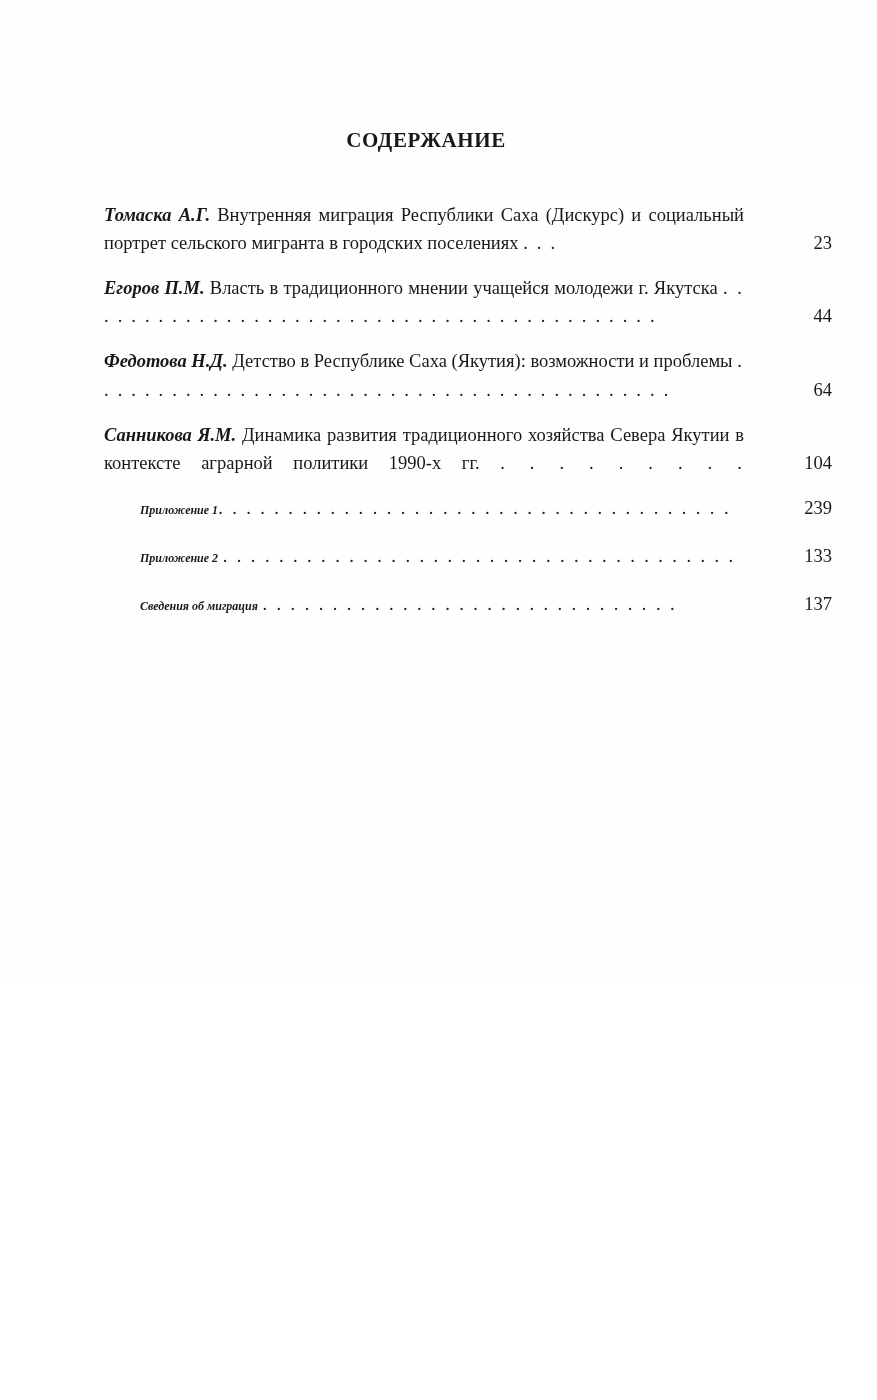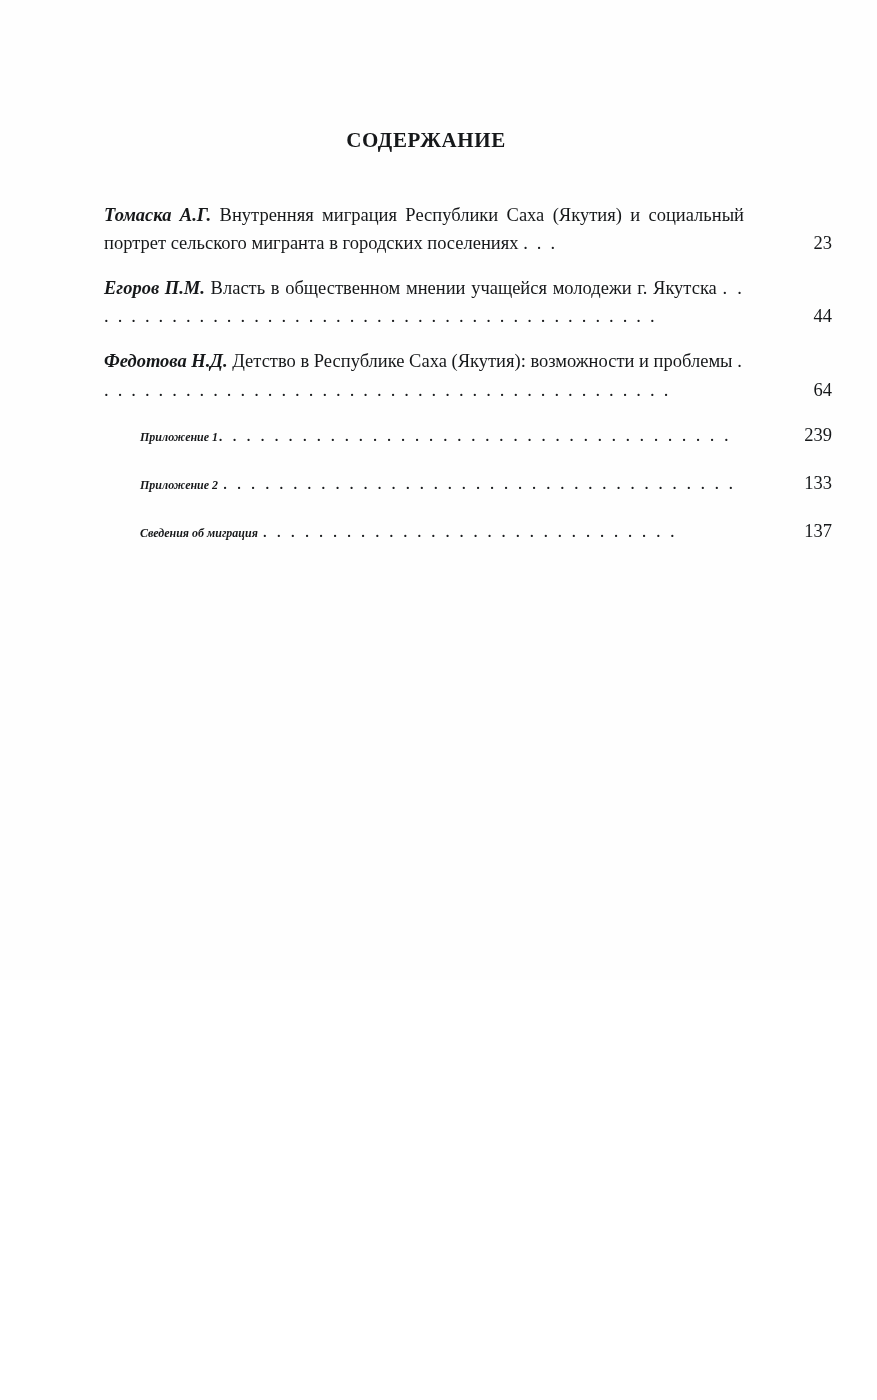--- a/index.html
+++ b/index.html
@@ -93,40 +93,46 @@
 <body>
 
 <div class="page">
   <div class="content">
 
     <h1 class="toc-title">СОДЕРЖАНИЕ</h1>
 
 
     <div class="entry">
       <div class="entry-body">
-        <span class="author">Томаска А.Г.</span><span class="title-text"> Внутренняя миграция Республики Саха (Якутия) и социальный портрет сельского мигранта в городских поселениях</span> <span class="leader">. . .</span>
+        <span class="author">Томаска А.Г.</span><span class="title-text"> Внутренняя миграция Республики Саха (Дискурс) и социальный портрет сельского мигранта в городских поселениях</span> <span class="leader">. . .</span>
       </div>
       <div class="page-num">23</div>
     </div>
 
     <div class="entry">
       <div class="entry-body">
-        <span class="author">Егоров П.М.</span><span class="title-text"> Власть в общественном мнении учащейся молодежи г. Якутска</span> <span class="leader">. . . . . . . . . . . . . . . . . . . . . . . . . . . . . . . . . . . . . . . . . . .</span>
+        <span class="author">Егоров П.М.</span><span class="title-text"> Власть в традиционного мнении учащейся молодежи г. Якутска</span> <span class="leader">. . . . . . . . . . . . . . . . . . . . . . . . . . . . . . . . . . . . . . . . . . .</span>
       </div>
       <div class="page-num">44</div>
     </div>
 
     <div class="entry">
       <div class="entry-body">
         <span class="author">Федотова Н.Д.</span><span class="title-text"> Детство в Республике Саха (Якутия): возможности и проблемы</span> <span class="leader">. . . . . . . . . . . . . . . . . . . . . . . . . . . . . . . . . . . . . . . . . . .</span>
       </div>
       <div class="page-num">64</div>
     </div>
 
 
+    <div class="entry">
+      <div class="entry-body justify-all">
+        <span class="author">Санникова Я.М.</span><span class="title-text"> Динамика  развития  традиционного  хозяйства Севера Якутии в контексте аграрной политики  1990-х гг.</span> <span class="leader">. . . . . . . . .</span>
+      </div>
+      <div class="page-num">104</div>
+    </div>
 
     <div class="appendix">
       <div class="entry-body">
         <span class="appendix-label">Приложение 1</span><span class="leader">. . . . . . . . . . . . . . . . . . . . . . . . . . . . . . . . . . . . .</span>
       </div>
       <div class="page-num">239</div>
     </div>
 
     <div class="appendix">
       <div class="entry-body">

